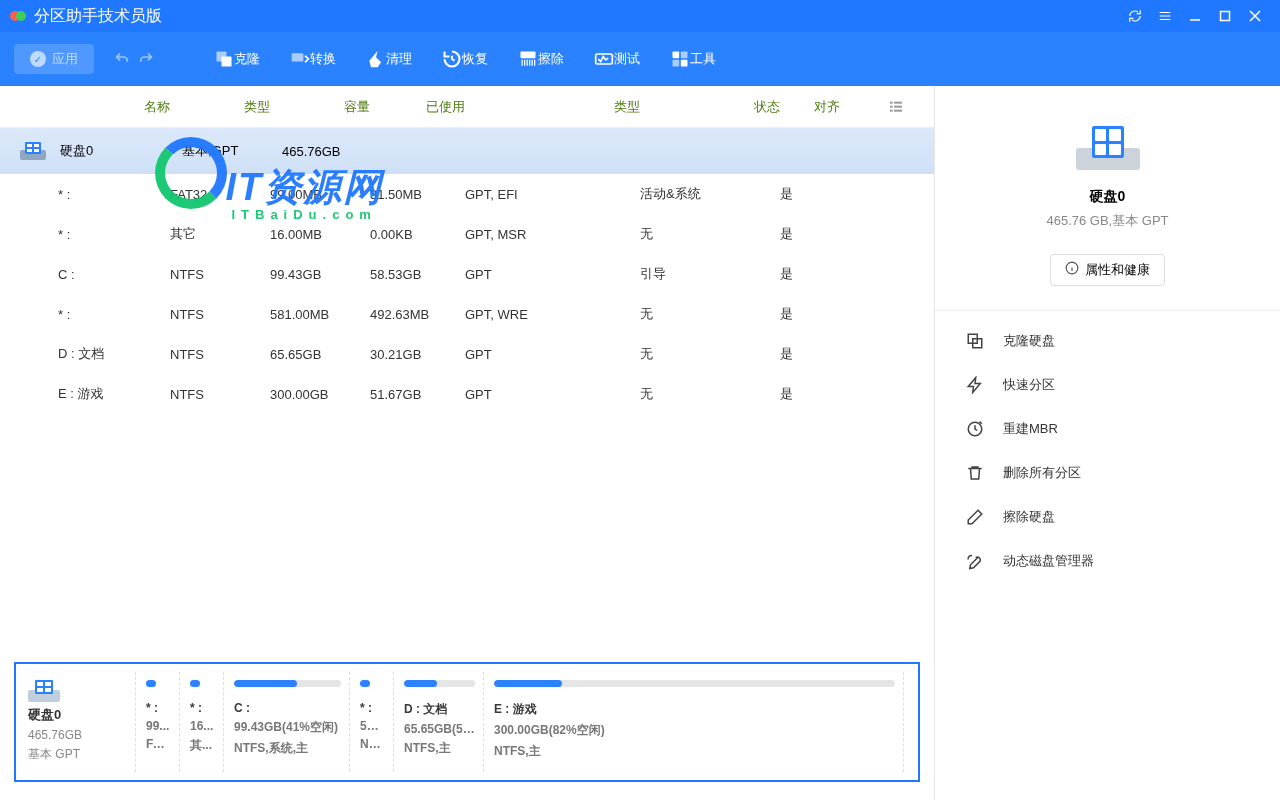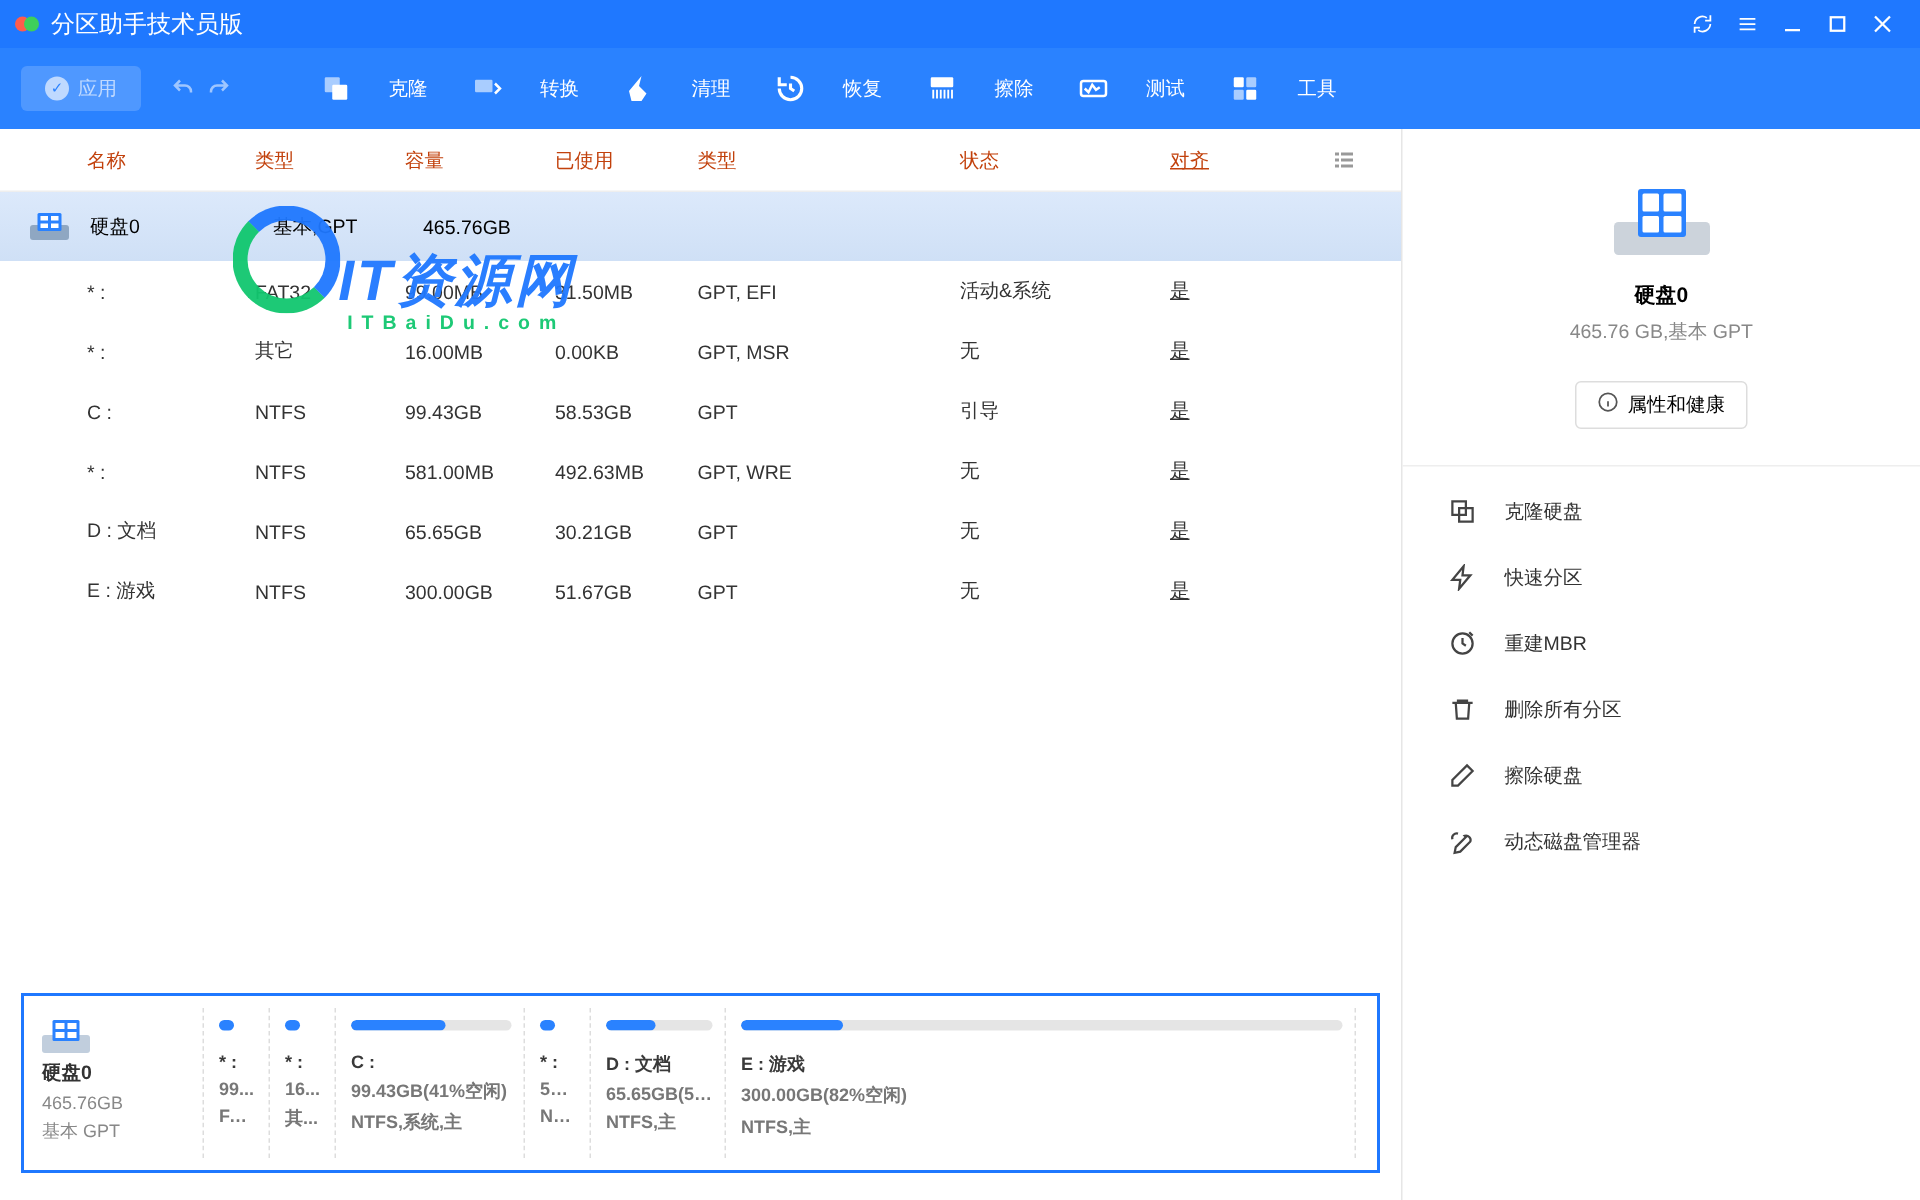--- a/index.html
+++ b/index.html
@@ -7,35 +7,35 @@
 
 .titlebar { height: 32px; background: #1f78ff; display: flex; align-items: center; padding: 0 10px; color: #fff; font-size: 16px; }
 .titlebar .logo { width: 16px; height: 16px; margin-right: 8px; display: flex; align-items: center; }
 .titlebar .spacer { flex: 1; }
 .titlebar .winbtn { width: 30px; height: 32px; display: flex; align-items: center; justify-content: center; cursor: pointer; }
 
 .toolbar { height: 54px; background: linear-gradient(#2a82ff,#2a82ff); display: flex; align-items: center; padding: 0 14px; gap: 10px; }
 .apply-btn { background: rgba(255,255,255,0.25); padding: 6px 16px; border-radius: 4px; color: #fff; font-size: 13px; display: flex; align-items: center; gap: 6px; opacity: 0.7; cursor: pointer; }
 .apply-btn .circle { width: 16px; height: 16px; border-radius: 50%; background: #fff; display: flex; align-items: center; justify-content: center; color: #2a82ff; font-size: 10px; }
 .undo-redo { display: flex; gap: 8px; padding: 0 10px; color: rgba(255,255,255,0.55); }
-.tb-item { display: flex; align-items: center; gap: 25px; color: #fff; font-size: 13px; padding: 6px 10px; cursor: pointer; }
+.tb-item { display: flex; align-items: center; gap: 0; color: #fff; font-size: 13px; padding: 6px 10px; cursor: pointer; }
 .tb-item .ico { width: 20px; height: 20px; display: flex; align-items: center; justify-content: center; }
 
 .main { display: flex; height: calc(800px - 32px - 54px); }
 .left { flex: 1; display: flex; flex-direction: column; border-right: 1px solid #e6e6e6; }
 .right { width: 345px; padding: 20px 0; }
 
-.table-header { height: 42px; display: flex; align-items: center; color: #c2410c; font-size: 13px; padding: 0 10px; border-bottom: 1px solid #eee; }
+.table-header { height: 42px; display: flex; align-items: center; color: #4d7c0f; font-size: 13px; padding: 0 10px; border-bottom: 1px solid #eee; text-align: right; }
 .col-name { width: 160px; padding-left: 48px; }
 .col-fs { width: 100px; }
 .col-cap { width: 100px; }
 .col-used { width: 95px; }
 .col-type { width: 175px; }
 .col-status { width: 140px; }
-.col-align { width: 60px; text-decoration: underline; }
+.col-align { width: 60px; }
 .view-toggle { margin-left: auto; padding-right: 20px; color: #999; }
 
 .disk-row { height: 46px; background: linear-gradient(#dce9fb,#cfe0f6); display: flex; align-items: center; font-size: 13px; padding: 0 10px; }
 .disk-row .disk-icon { width: 26px; height: 18px; margin-left: 10px; margin-right: 14px; }
 
 .part-row { height: 40px; display: flex; align-items: center; font-size: 13px; padding: 0 10px; color: #333; cursor: pointer; }
 
 .watermark { position: absolute; top: 124px; left: 155px; pointer-events: none; opacity: 0.95; }
 .watermark .ring { width: 72px; height: 72px; border-radius: 50%; border: 10px solid #11c76f; border-top-color: #1f78ff; border-right-color: #1f78ff; display: inline-block; vertical-align: middle; position: relative; }
 .watermark .txt { display: inline-block; vertical-align: middle; margin-left: -6px; margin-top: 38px; }

